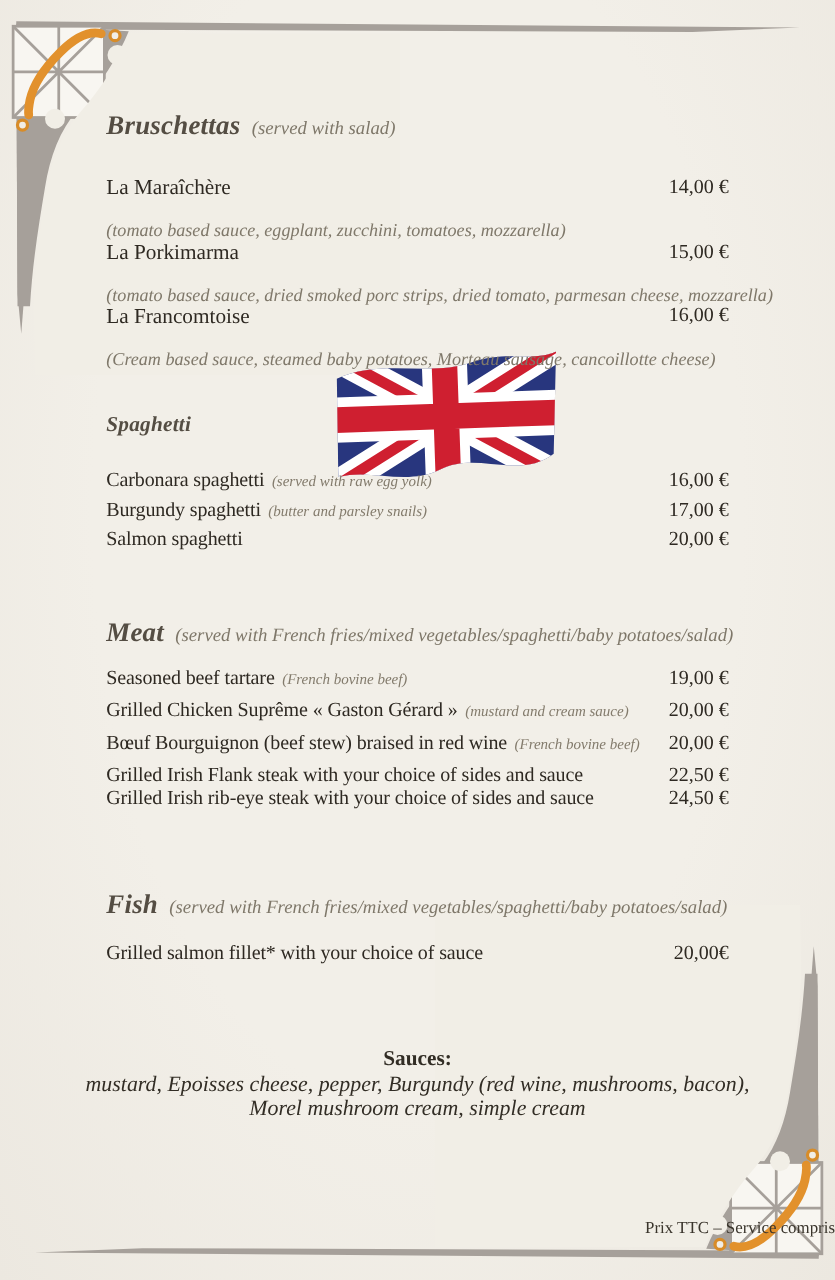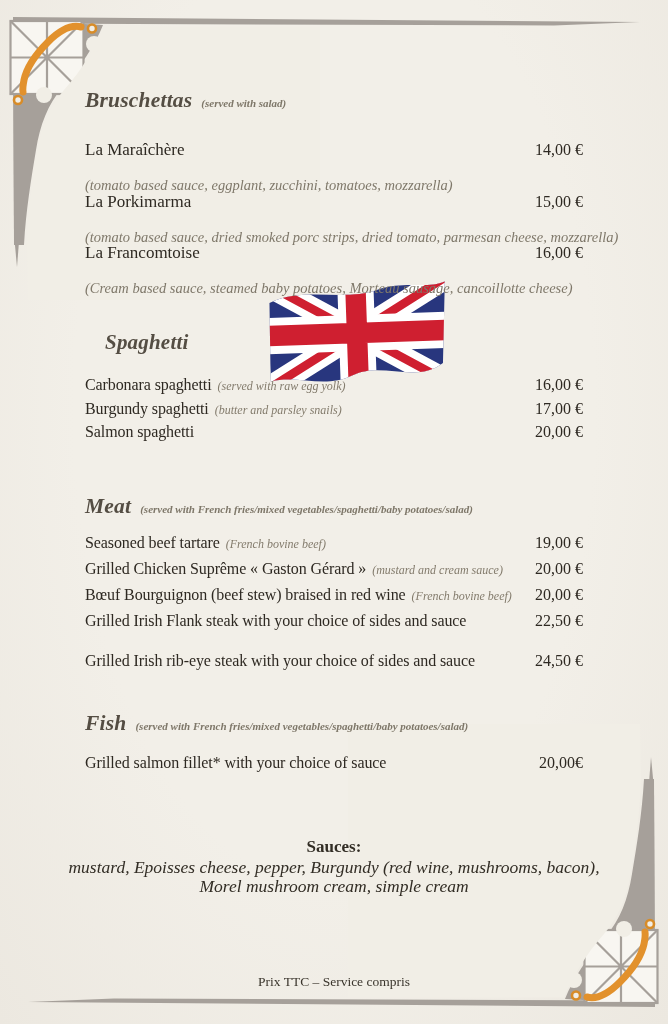--- a/index.html
+++ b/index.html
@@ -10,41 +10,41 @@
     background:radial-gradient(ellipse at 50% 40%, #f2efe8 55%, #ece8e0 100%);
     font-family:"Liberation Serif","DejaVu Serif",serif;
     overflow:hidden;
   }
   .frame{position:absolute;top:0;left:0;}
   .flag{position:absolute;left:260px;top:278px;width:194px;height:110px;transform:rotate(-2deg);}
   .flag svg{width:100%;height:100%;}
 
   .sec{position:absolute;left:85px;width:498px;}
   .sec h2{margin:0;font-size:21.5px;font-style:italic;font-weight:bold;color:#544d43;white-space:nowrap;letter-spacing:.2px;}
-  .sec h2 .sub{font-weight:bold;font-size:11px;color:#7e7769;margin-left:9px;letter-spacing:0;}
+  .sec h2 .sub{font-weight:normal;font-size:15px;color:#7e7769;margin-left:9px;letter-spacing:0;}
 
   .sec-bruschettas{top:88px;}
   .sec-spaghetti{top:330px;}
-  .sec-spaghetti h2{font-size:21px;margin-left:20px;}
+  .sec-spaghetti h2{font-size:17px;}
   .sec-meat{top:494px;}
   .sec-fish{top:711px;}
 
   .bitem{position:absolute;left:0;right:0;}
   .bitem .nrow{position:relative;font-size:17px;color:#2e2922;line-height:21px;white-space:nowrap;}
   .bitem .desc{font-size:14.5px;font-style:italic;color:#7f786a;margin-top:16px;white-space:nowrap;line-height:18px;}
 
   .irow{position:absolute;left:0;right:0;font-size:16px;letter-spacing:-0.1px;color:#2e2922;line-height:21px;white-space:nowrap;}
   .irow .idesc{font-size:12px;font-style:italic;color:#837b6c;margin-left:6px;letter-spacing:0;}
   .price{position:absolute;right:0;top:0;font-size:16px;letter-spacing:0;color:#2e2922;}
 
   .sauces{position:absolute;top:836px;left:0;width:668px;text-align:center;color:#322d25;}
   .sauces .t{font-size:17px;font-weight:bold;line-height:22px;}
   .sauces .l{font-size:17.5px;font-style:italic;line-height:19px;}
 
-  .footer{position:absolute;top:974px;left:0;width:668px;text-align:center;font-size:13.5px;color:#3a352c;}
+  .footer{position:absolute;top:974px;left:0;width:668px;text-align:right;font-size:13.5px;color:#3a352c;}
 </style>
 </head>
 <body>
 
 <div class="page">
 
   <svg class="frame" width="668" height="1024" viewBox="0 0 668 1024" aria-hidden="true">
     <defs>
       <g id="corner">
 
@@ -113,21 +113,21 @@
     <div class="irow" style="top:68px"><span>Burgundy spaghetti</span><span class="idesc">(butter and parsley snails)</span><span class="price">17,00 €</span></div>
     <div class="irow" style="top:91px"><span>Salmon spaghetti</span><span class="price">20,00 €</span></div>
   </section>
 
   <section class="sec sec-meat">
     <h2><span>Meat</span><span class="sub">(served with French fries/mixed vegetables/spaghetti/baby potatoes/salad)</span></h2>
     <div class="irow" style="top:38px"><span>Seasoned beef tartare</span><span class="idesc">(French bovine beef)</span><span class="price">19,00 €</span></div>
     <div class="irow" style="top:64px"><span>Grilled Chicken Suprême « Gaston Gérard »</span><span class="idesc">(mustard and cream sauce)</span><span class="price">20,00 €</span></div>
     <div class="irow" style="top:90px"><span>Bœuf Bourguignon (beef stew) braised in red wine</span><span class="idesc">(French bovine beef)</span><span class="price">20,00 €</span></div>
     <div class="irow" style="top:116px"><span>Grilled Irish Flank steak with your choice of sides and sauce</span><span class="price">22,50 €</span></div>
-    <div class="irow" style="top:156px"><span>Grilled Irish rib-eye steak with your choice of sides and sauce</span><span class="price">24,50 €</span></div>
+    <div class="irow" style="top:134px"><span>Grilled Irish rib-eye steak with your choice of sides and sauce</span><span class="price">24,50 €</span></div>
   </section>
 
   <section class="sec sec-fish">
     <h2><span>Fish</span><span class="sub">(served with French fries/mixed vegetables/spaghetti/baby potatoes/salad)</span></h2>
     <div class="irow" style="top:41px"><span>Grilled salmon fillet* with your choice of sauce</span><span class="price">20,00€</span></div>
   </section>
 
   <div class="sauces">
     <div class="t">Sauces:</div>
     <div class="l">mustard, Epoisses cheese, pepper, Burgundy (red wine, mushrooms, bacon),</div>

